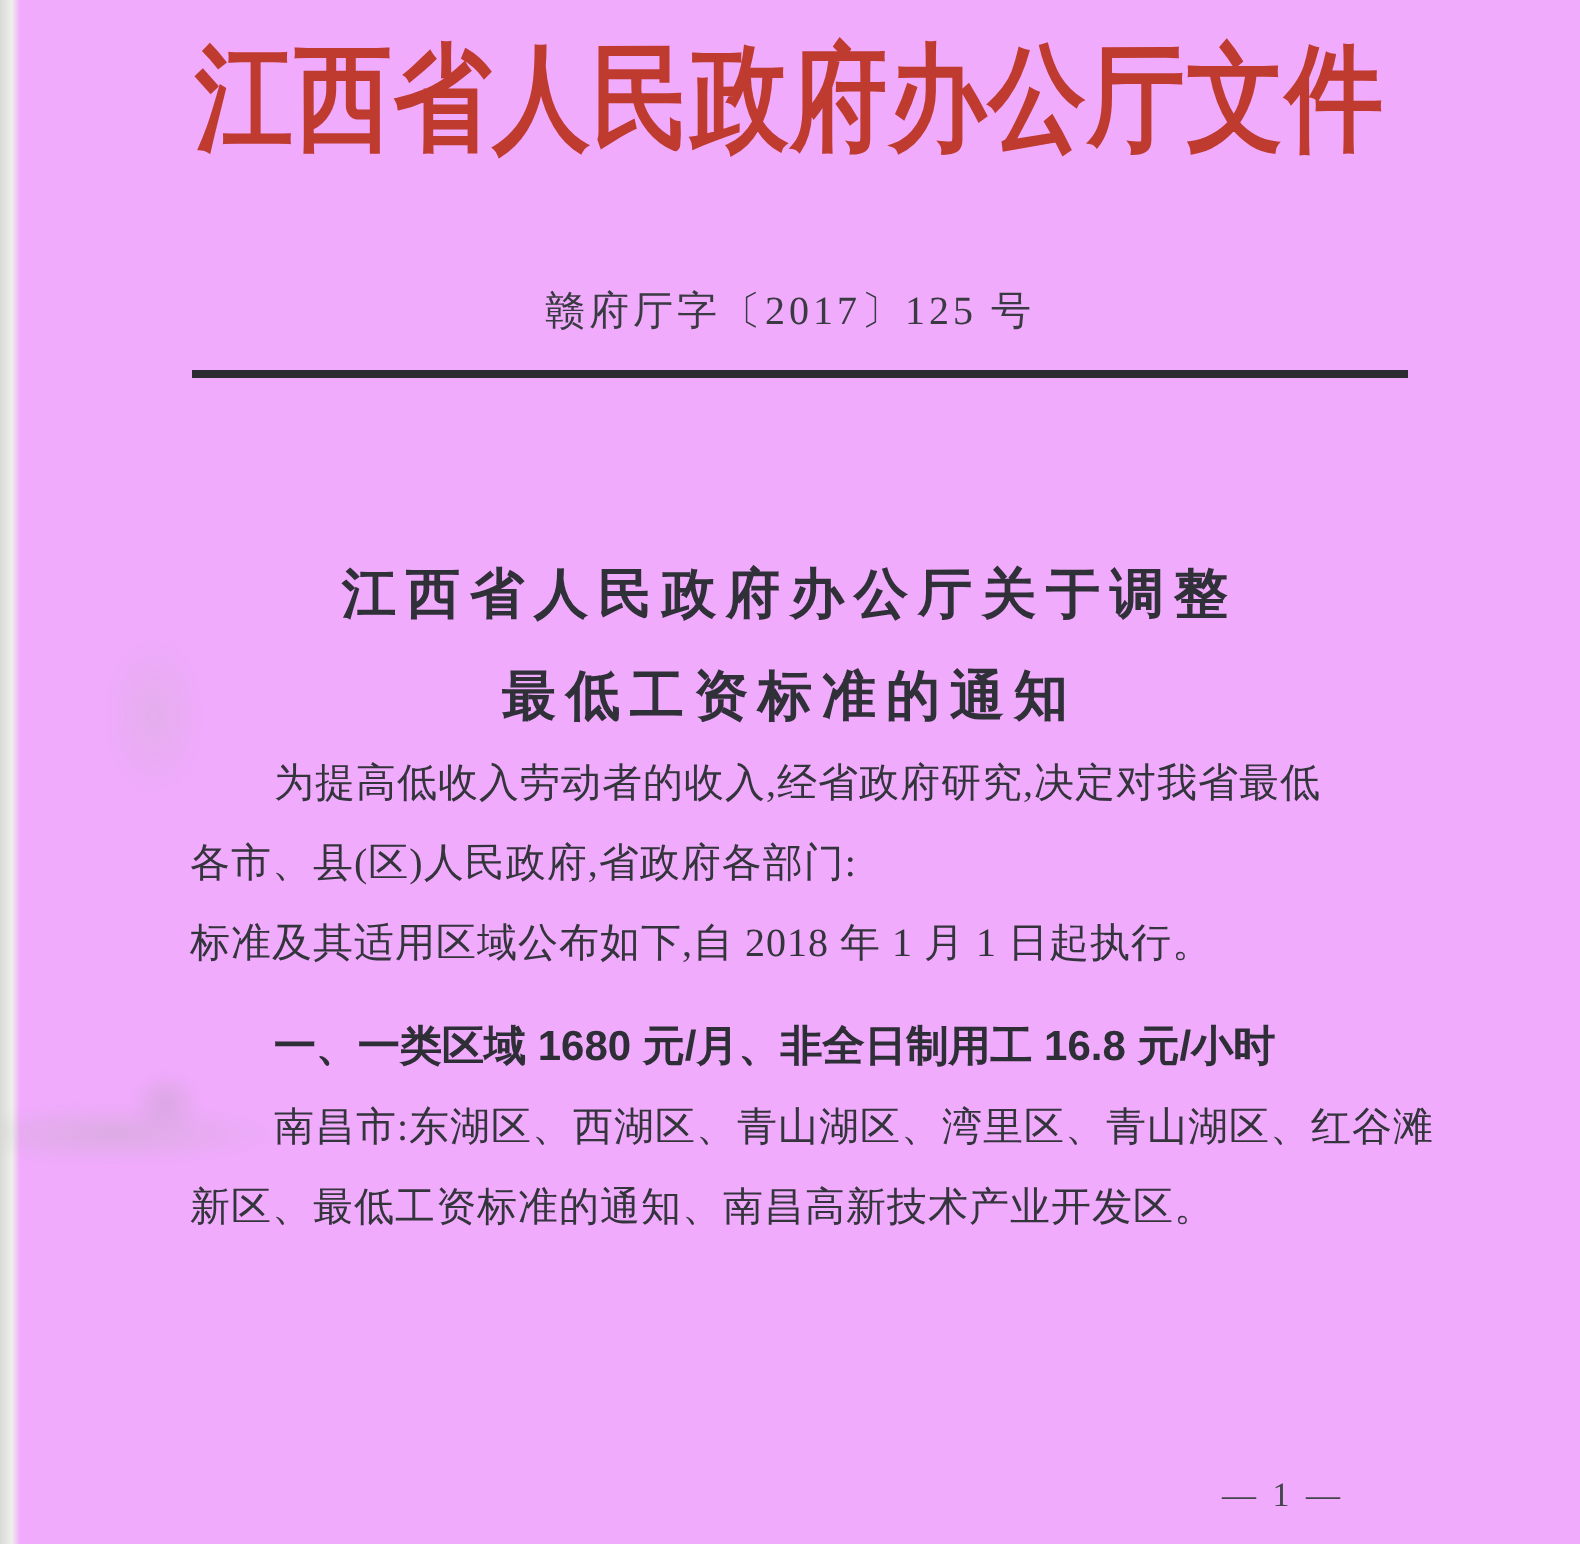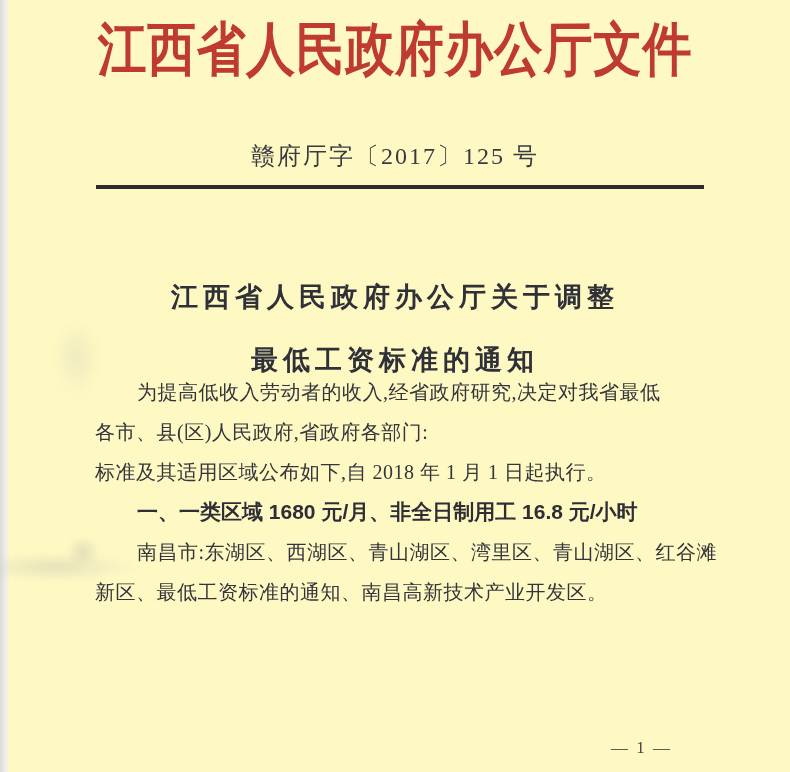--- a/index.html
+++ b/index.html
@@ -4,21 +4,21 @@
 <style>
   html, body {
     margin: 0;
     padding: 0;
     background: #ffffff;
   }
   .page {
     position: relative;
     width: 790px;
     height: 772px;
-    background: #fef9c3;
+    background: #f0abfc;
     overflow: hidden;
     font-family: "Liberation Serif", "DejaVu Serif", serif;
   }
 
   
   .edge-strip {
     position: absolute;
     left: 0; top: 0; bottom: 0;
     width: 10px;
     background: linear-gradient(to right, #dadad8, #efefec 60%, rgba(255,255,255,0));
@@ -64,21 +64,21 @@
     transform: scaleX(0.84);
     transform-origin: center;
   }
 
   .doc-number {
     position: absolute;
     top: 141px;
     left: 0;
     width: 100%;
     text-align: center;
-    font-size: 24px;
+    font-size: 20px;
     line-height: 30px;
     letter-spacing: 2px;
     color: #3a3a42;
   }
 
   .rule {
     position: absolute;
     top: 185px;
     left: 96px;
     width: 608px;
@@ -96,21 +96,21 @@
     color: #303039;
     font-weight: bold;
   }
   .notice-title .t-line {
     font-size: 27px;
     line-height: 38px;
     letter-spacing: 5px;
     margin-top: 20px;
   }
   .notice-title .t-line + .t-line {
-    margin-top: 25px;
+    margin-top: 13px;
   }
 
   
   .body-text {
     position: absolute;
     top: 372px;
     left: 95px;
     width: 612px;
     color: #34343c;
   }
@@ -123,20 +123,21 @@
   }
   .b-line.indent {
     padding-left: 42px;
   }
   .b-line.heading {
     font-family: "Liberation Sans", "DejaVu Sans", sans-serif;
     font-weight: bold;
     font-size: 21px;
     letter-spacing: 0;
     color: #2e2e36;
+    margin-top: 12px;
   }
 
   
   .page-number {
     position: absolute;
     top: 738px;
     right: 118px;
     font-size: 17px;
     letter-spacing: 2px;
     color: #44444c;

